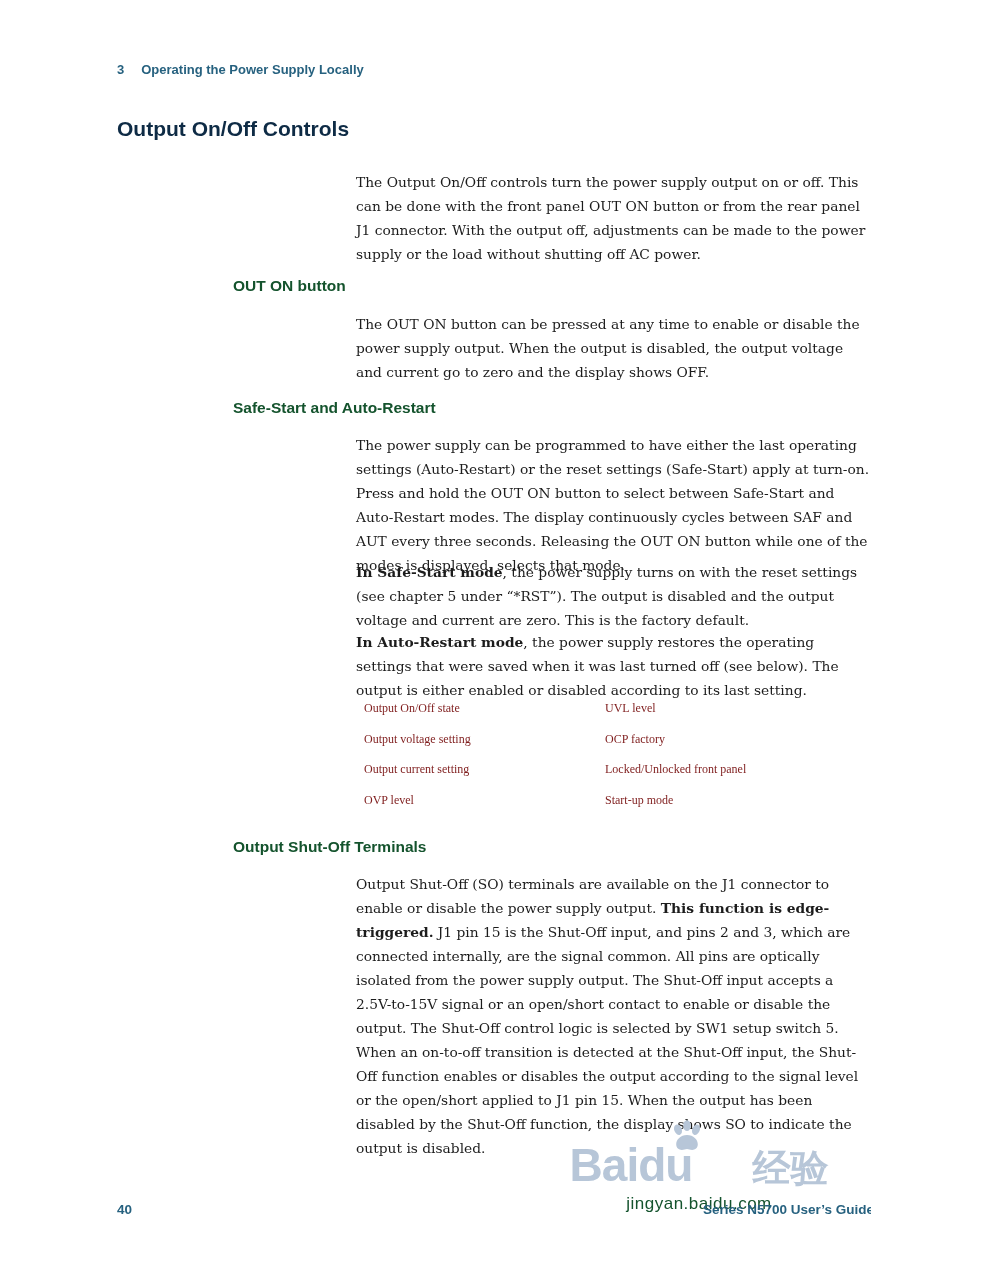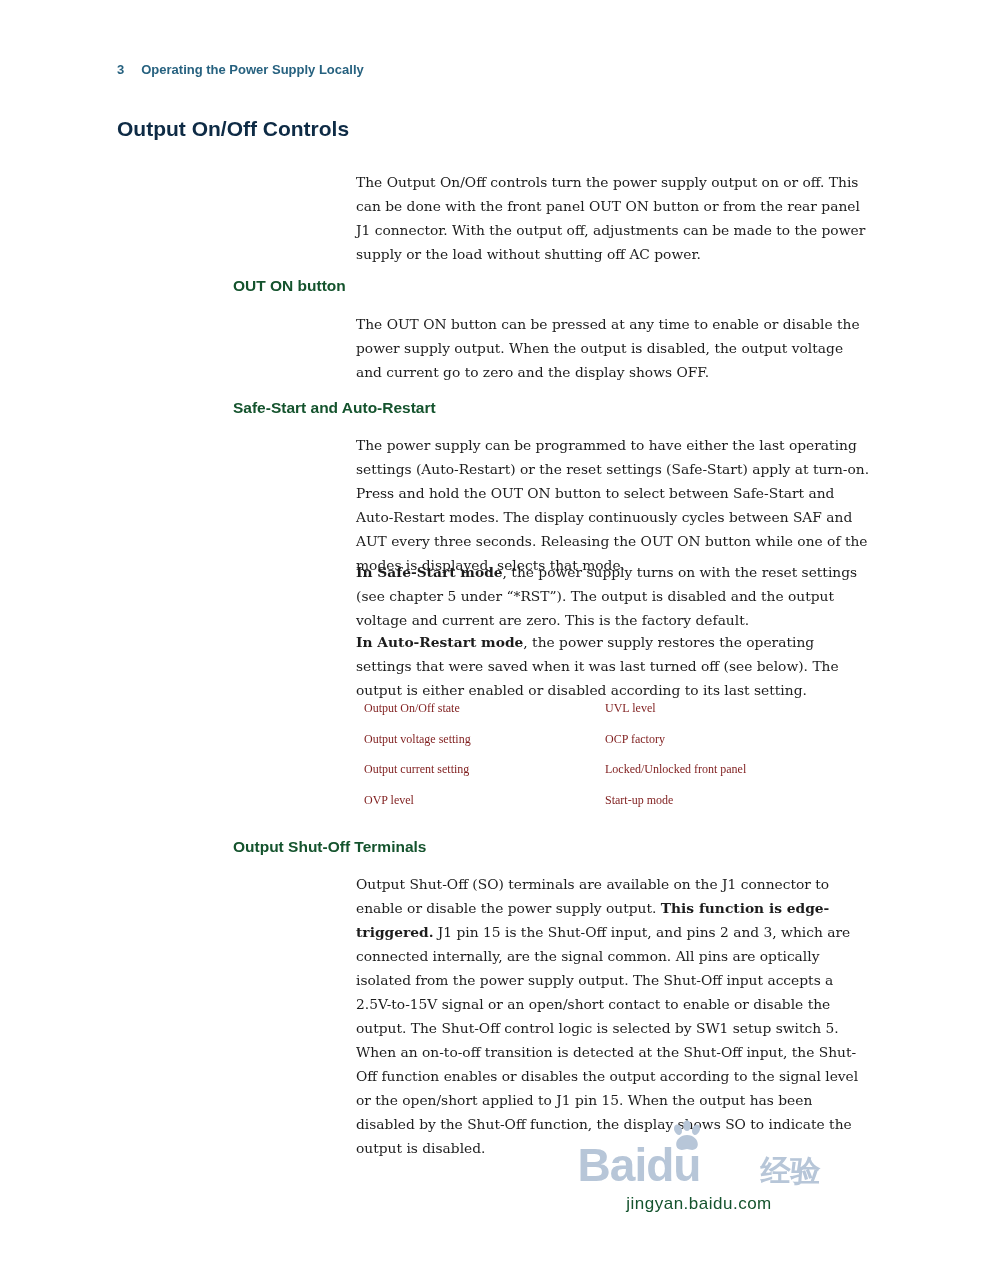--- a/index.html
+++ b/index.html
@@ -49,21 +49,21 @@
     position:absolute; right:42px; top:1142px; width:260px;
     text-align:center; color:#b7c6d8;
     font-family:"Liberation Sans", sans-serif;
   }
   .wm-row {
     position:relative;
     display:flex; align-items:baseline; justify-content:center; gap:24px;
     font-weight:700;
   }
   .wm-baidu { font-size:46px; letter-spacing:-1px; line-height:1; }
-  .wm-cn { font-size:30px; line-height:1;margin-left:36px; }
+  .wm-cn { font-size:38px; line-height:1;margin-left:36px; }
   .wm-paw { position:absolute; top:-24px; left:100px; }
   .wm-url { font-size:17px; margin-top:6px; letter-spacing:0.5px; color:#14532d; }
 </style>
 </head>
 <body>
 
 <div class="page">
 
   <div class="running-header">
     <span class="num">3</span><span>Operating the Power Supply Locally</span>
@@ -113,14 +113,18 @@
           <ellipse cx="20" cy="8.5" rx="4.2" ry="6"></ellipse>
           <ellipse cx="30" cy="13" rx="4.2" ry="6" transform="rotate(22 30 13)"></ellipse>
           <path d="M20 19c-7.2 0-12 5.2-12 10.2 0 4 3 6.3 6.2 6.3 2.4 0 3.9-1.1 5.8-1.1s3.4 1.1 5.8 1.1c3.2 0 6.2-2.3 6.2-6.3C32 24.2 27.2 19 20 19z"></path>
         </svg>
       </span>
       <span class="wm-cn">经验</span>
     </div>
     <div class="wm-url">jingyan.baidu.com</div>
   </div>
 
+  <div class="footer">
+    <span>40</span>
+    <span>Series N5700 User’s Guide</span>
+  </div>
 
 </div>
 
 </body></html>

